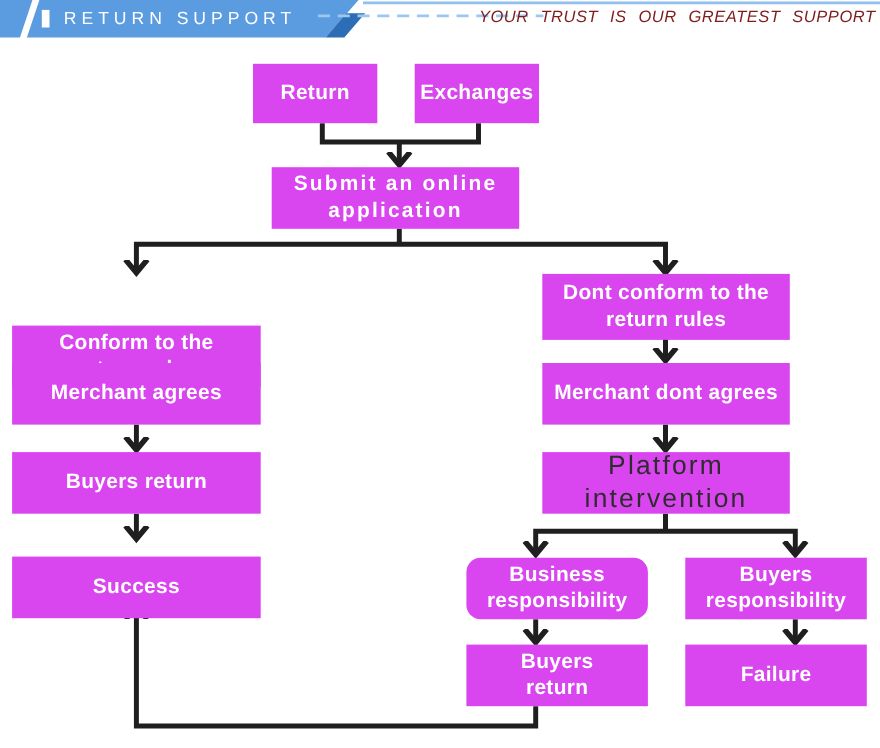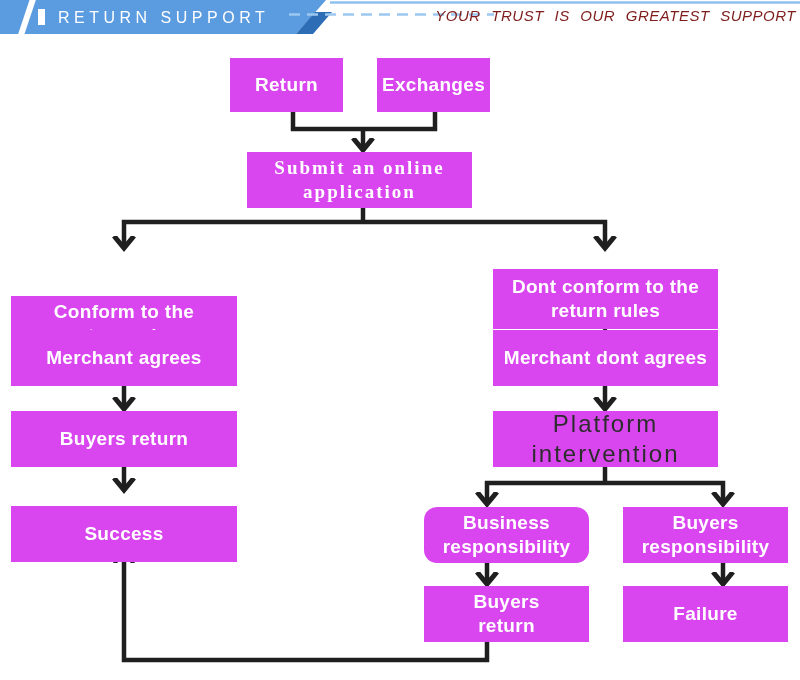--- a/index.html
+++ b/index.html
@@ -23,31 +23,31 @@
   }
   
   #connectors{position:absolute;left:0;top:0;}
   
   .node{
     position:absolute;background:#d946ef;color:#ffffff;
     display:flex;align-items:center;justify-content:center;text-align:center;
     font-size:19px;font-weight:bold;letter-spacing:0.3px;line-height:1.26;
     white-space:pre-line;
   }
-  .node.spaced{letter-spacing:2px;font-family:Liberation Serif, serif;}
+  .node.spaced{letter-spacing:2px;}
   .node.dark{color:#2d2d2d;font-weight:normal;font-size:24px;letter-spacing:2px;}
   
   #n-return              {left:230px;top:58px; width:113px;height:54px;}
   #n-exchanges           {left:377px;top:58px; width:113px;height:54px;}
   #n-submit              {left:247px;top:152px;width:225px;height:56px;}
   #n-conform             {left:11px; top:249px;width:226px;height:56px;margin-top:47px;}
   #n-merchant-agrees     {left:11px; top:330px;width:226px;height:56px;}
   #n-buyers-return       {left:11px; top:411px;width:226px;height:56px;}
   #n-success             {left:11px; top:492px;width:226px;height:56px;margin-top:14px;}
-  #n-dont-conform        {left:493px;top:249px;width:225px;height:60px;margin-top:20px;}
+  #n-dont-conform        {left:493px;top:249px;width:225px;height:60px;}
   #n-merchant-dont-agrees{left:493px;top:330px;width:225px;height:56px;}
   #n-platform            {left:493px;top:411px;width:225px;height:56px;}
   #n-business-resp       {left:424px;top:507px;width:165px;height:56px;border-radius:13px;}
   #n-buyers-resp         {left:623px;top:507px;width:165px;height:56px;}
   #n-buyers-return-2     {left:424px;top:586px;width:165px;height:56px;}
   #n-failure             {left:623px;top:586px;width:165px;height:56px;}
 </style>
 </head>
 <body>
 

